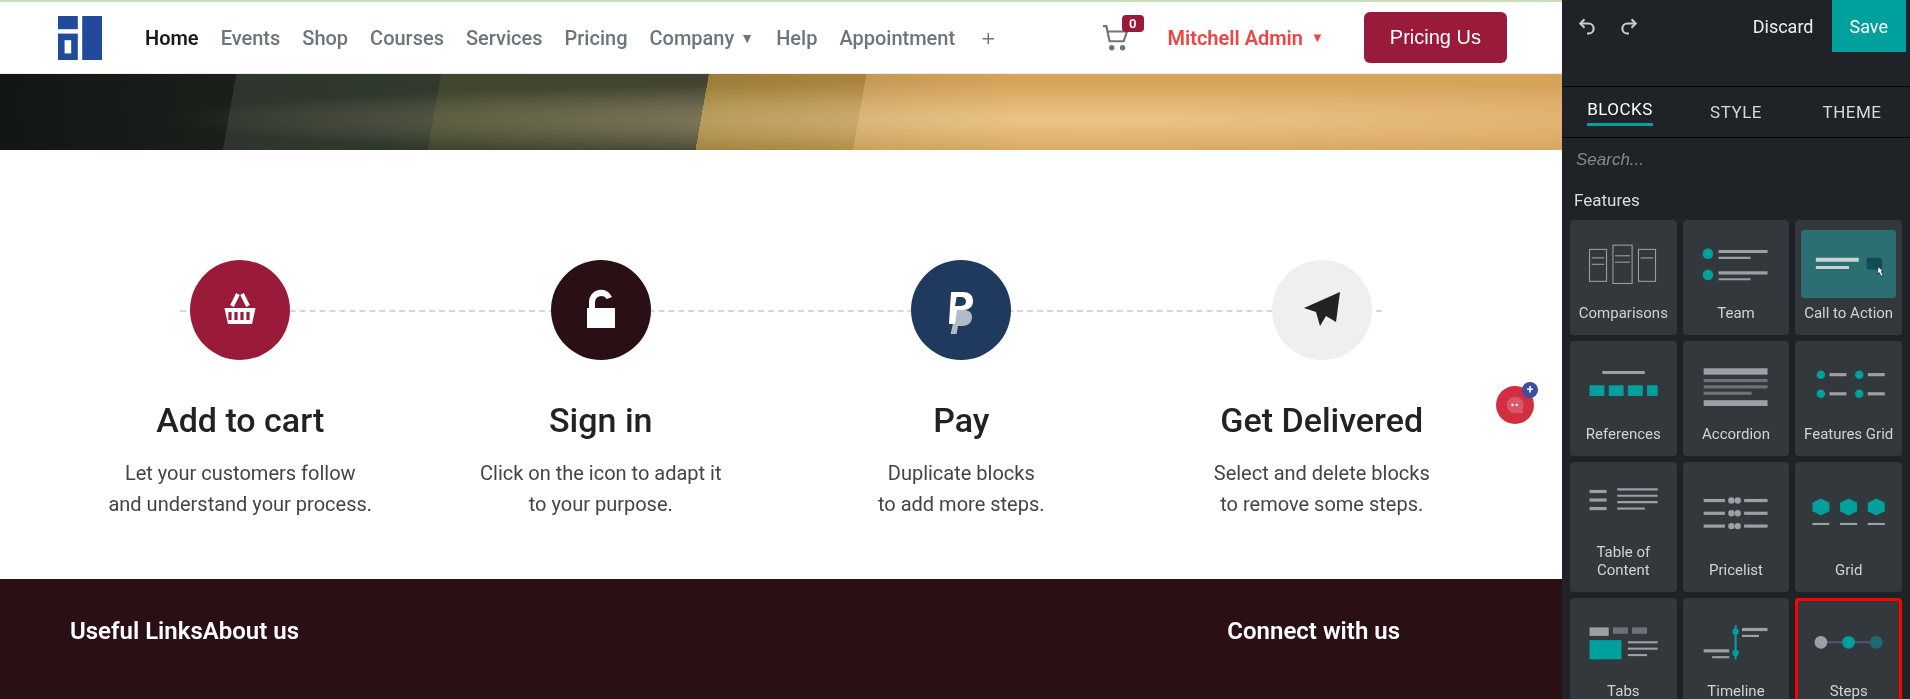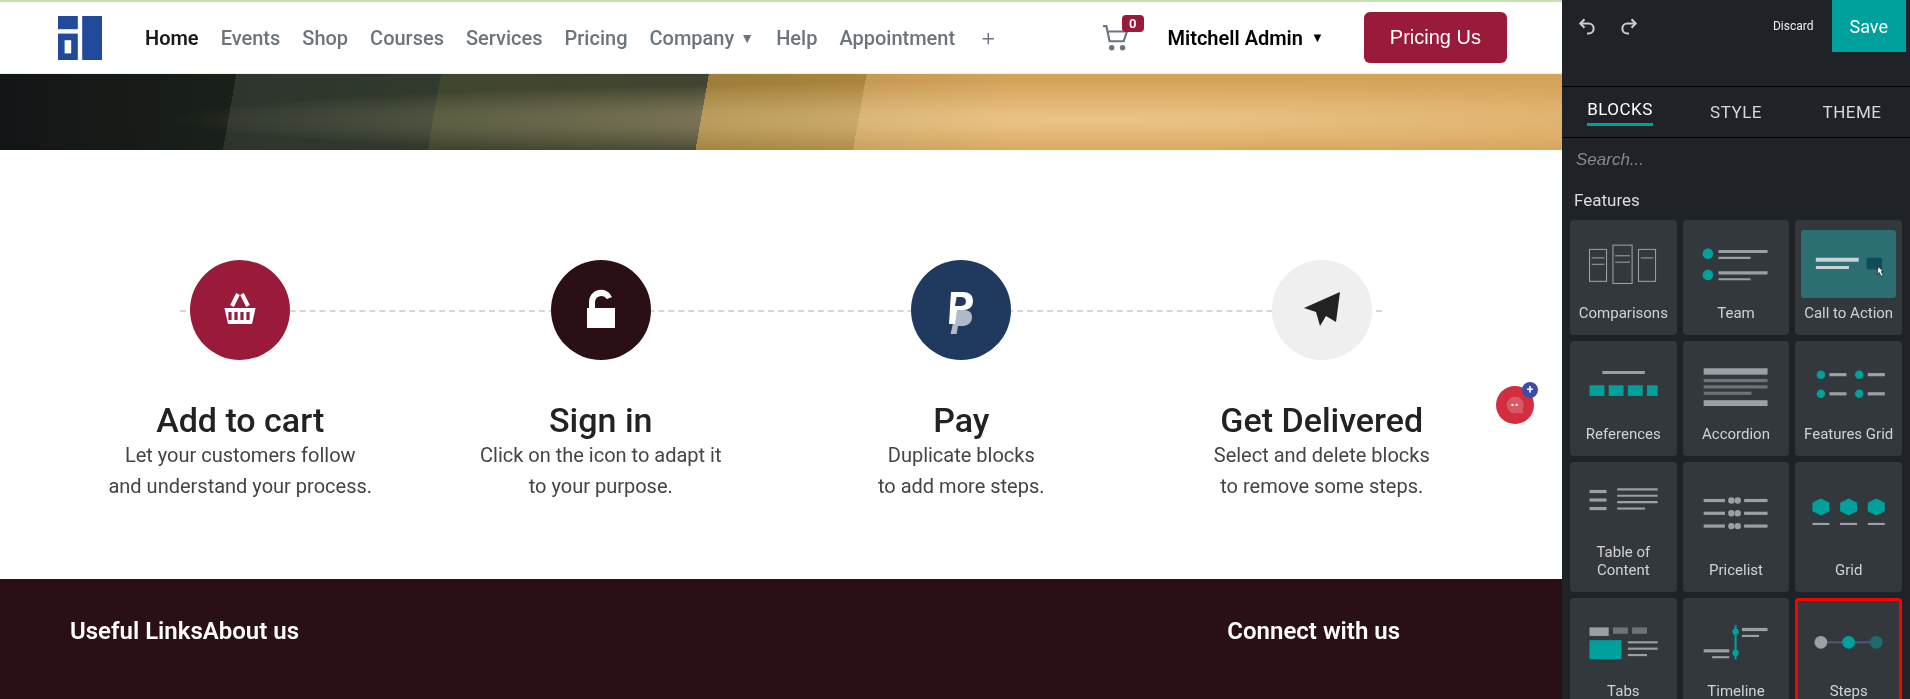--- a/index.html
+++ b/index.html
@@ -18,57 +18,57 @@
   .nav-links .nav-item { cursor: pointer; }
   .nav-links .nav-item.active { color: #1a1a1a; font-weight: 600; }
   .nav-links .plus { color: #6c757d; font-weight: 300; font-size: 22px;}
   .nav-company { display:flex; align-items:center; gap:6px;}
   .nav-company .chev { font-size: 14px;}
 
   .nav-right { margin-left: auto; display: flex; align-items: center; gap: 40px; }
   .cart { position: relative; display:flex; align-items:center; color:#6c757d; cursor:pointer;}
   .cart svg { width: 26px; height: 26px; }
   .cart-badge { position: absolute; top: -10px; right: -16px; background: #9a1b39; color:#fff; font-size:13px; font-weight:600; border-radius:4px; padding:1px 7px;}
-  .user { display:flex; align-items:center; gap:8px; color:#000000; font-weight:600; font-size:20px; cursor:pointer;}
+  .user { display:flex; align-items:center; gap:8px; color:#ef4444; font-weight:600; font-size:20px; cursor:pointer;}
   .contact { background: #9a1b39; color:#fff; border:none; border-radius:6px; padding:14px 26px; font-size:20px; font-weight:500; cursor:pointer;}
 
   
   .hero { height: 76px; width: 100%; background: linear-gradient(100deg,#101215 0 15%, #2a2d2f 15% 28%, #444033 28% 45%, #b98b3f 45% 55%, #d6a35a 55% 100%); position:relative; overflow:hidden;}
   .hero::after{content:"";position:absolute;inset:0;background:radial-gradient(ellipse at 70% 60%, rgba(255,230,180,.5), transparent 60%), radial-gradient(circle at 30% 40%, rgba(60,80,40,.4), transparent 50%);}
 
   
   .steps-wrap { flex:1; padding: 110px 60px 40px; position: relative; }
   .steps { display:flex; justify-content:space-between; position:relative;}
   .line { position:absolute; top:50px; left:120px; right:120px; border-top:2px dashed #d6d6d6; z-index:0;}
   .step { flex:1; text-align:center; position:relative; z-index:1;}
   .step .circle { width: 100px; height:100px; border-radius:50%; margin:0 auto 40px; display:flex; align-items:center; justify-content:center; color:#fff;}
   .step:nth-child(2) .circle{background:#9a1b39;}
   .step:nth-child(3) .circle{background:#2a1015;}
   .step:nth-child(4) .circle{background:#20395e;}
   .step:nth-child(5) .circle{background:#efefef; color:#333;}
-  .step h2{font-size:34px; font-weight:500; color:#222; }
+  .step h2{font-size:34px; font-weight:500; color:#222; margin-bottom:18px;}
   .step p{font-size:20px; color:#444; line-height:1.55; white-space: pre-line;}
   .step svg{width:48px;height:48px;}
 
   
   .chat-bubble{position:absolute; right:28px; bottom:155px; width:38px;height:38px;border-radius:50%;background:#d22e3f;display:flex;align-items:center;justify-content:center;cursor:pointer;}
   .chat-bubble::after{content:"+";position:absolute;top:-4px;right:-4px;width:16px;height:16px;border-radius:50%;background:#3b4da6;color:#fff;font-size:12px;display:flex;align-items:center;justify-content:center;font-weight:bold;}
   .chat-bubble svg{width:20px;height:20px;fill:#fff;}
 
   
   .footer{background:#2a1015;color:#fff;padding:38px 70px 0;height:120px;display:flex;}
   .footer h3{font-size:24px;font-weight:600;}
   .footer .col-connect{margin-left:auto; margin-right: 92px;}
 
   
   .sidebar{width:348px; background:#1f2327; color:#ddd; display:flex; flex-direction:column; height:100%;}
   .sb-top{display:flex;align-items:center;height:52px;padding:0 4px;}
   .sb-top .hbtn{width:42px;height:52px;display:flex;align-items:center;justify-content:center;color:#bbb;cursor:pointer;}
   .sb-top .spacer{flex:1;}
-  .sb-top .discard{padding:10px 18px; color:#eee; cursor:pointer; font-size:12px; height:52px; display:flex;align-items:center;}
+  .sb-top .discard{padding:10px 18px; color:#eee; cursor:pointer; font-size:18px; height:52px; display:flex;align-items:center;}
   .sb-top .save{background:#00a09d;color:#fff;cursor:pointer;font-size:18px;height:52px;padding:0 18px;display:flex;align-items:center;}
 
   .sb-tabs{display:flex;height:52px;border-top:1px solid #000;border-bottom:1px solid #000;margin-top:34px;}
   .sb-tabs .tab{flex:1;display:flex;align-items:center;justify-content:center;font-size:17px;letter-spacing:.5px;color:#d9d9d9;cursor:pointer;}
   .sb-tabs .tab.active{color:#fff;}
   .sb-tabs .tab.active span{border-bottom:3px solid #00a09d;padding-bottom:4px;}
 
   .sb-search{height:44px;padding:0 14px;display:flex;align-items:center;}
   .sb-search input{width:100%;background:transparent;border:none;color:#eee;font-size:17px;font-style:italic;outline:none;}
   .sb-search input::placeholder{color:#888;}

